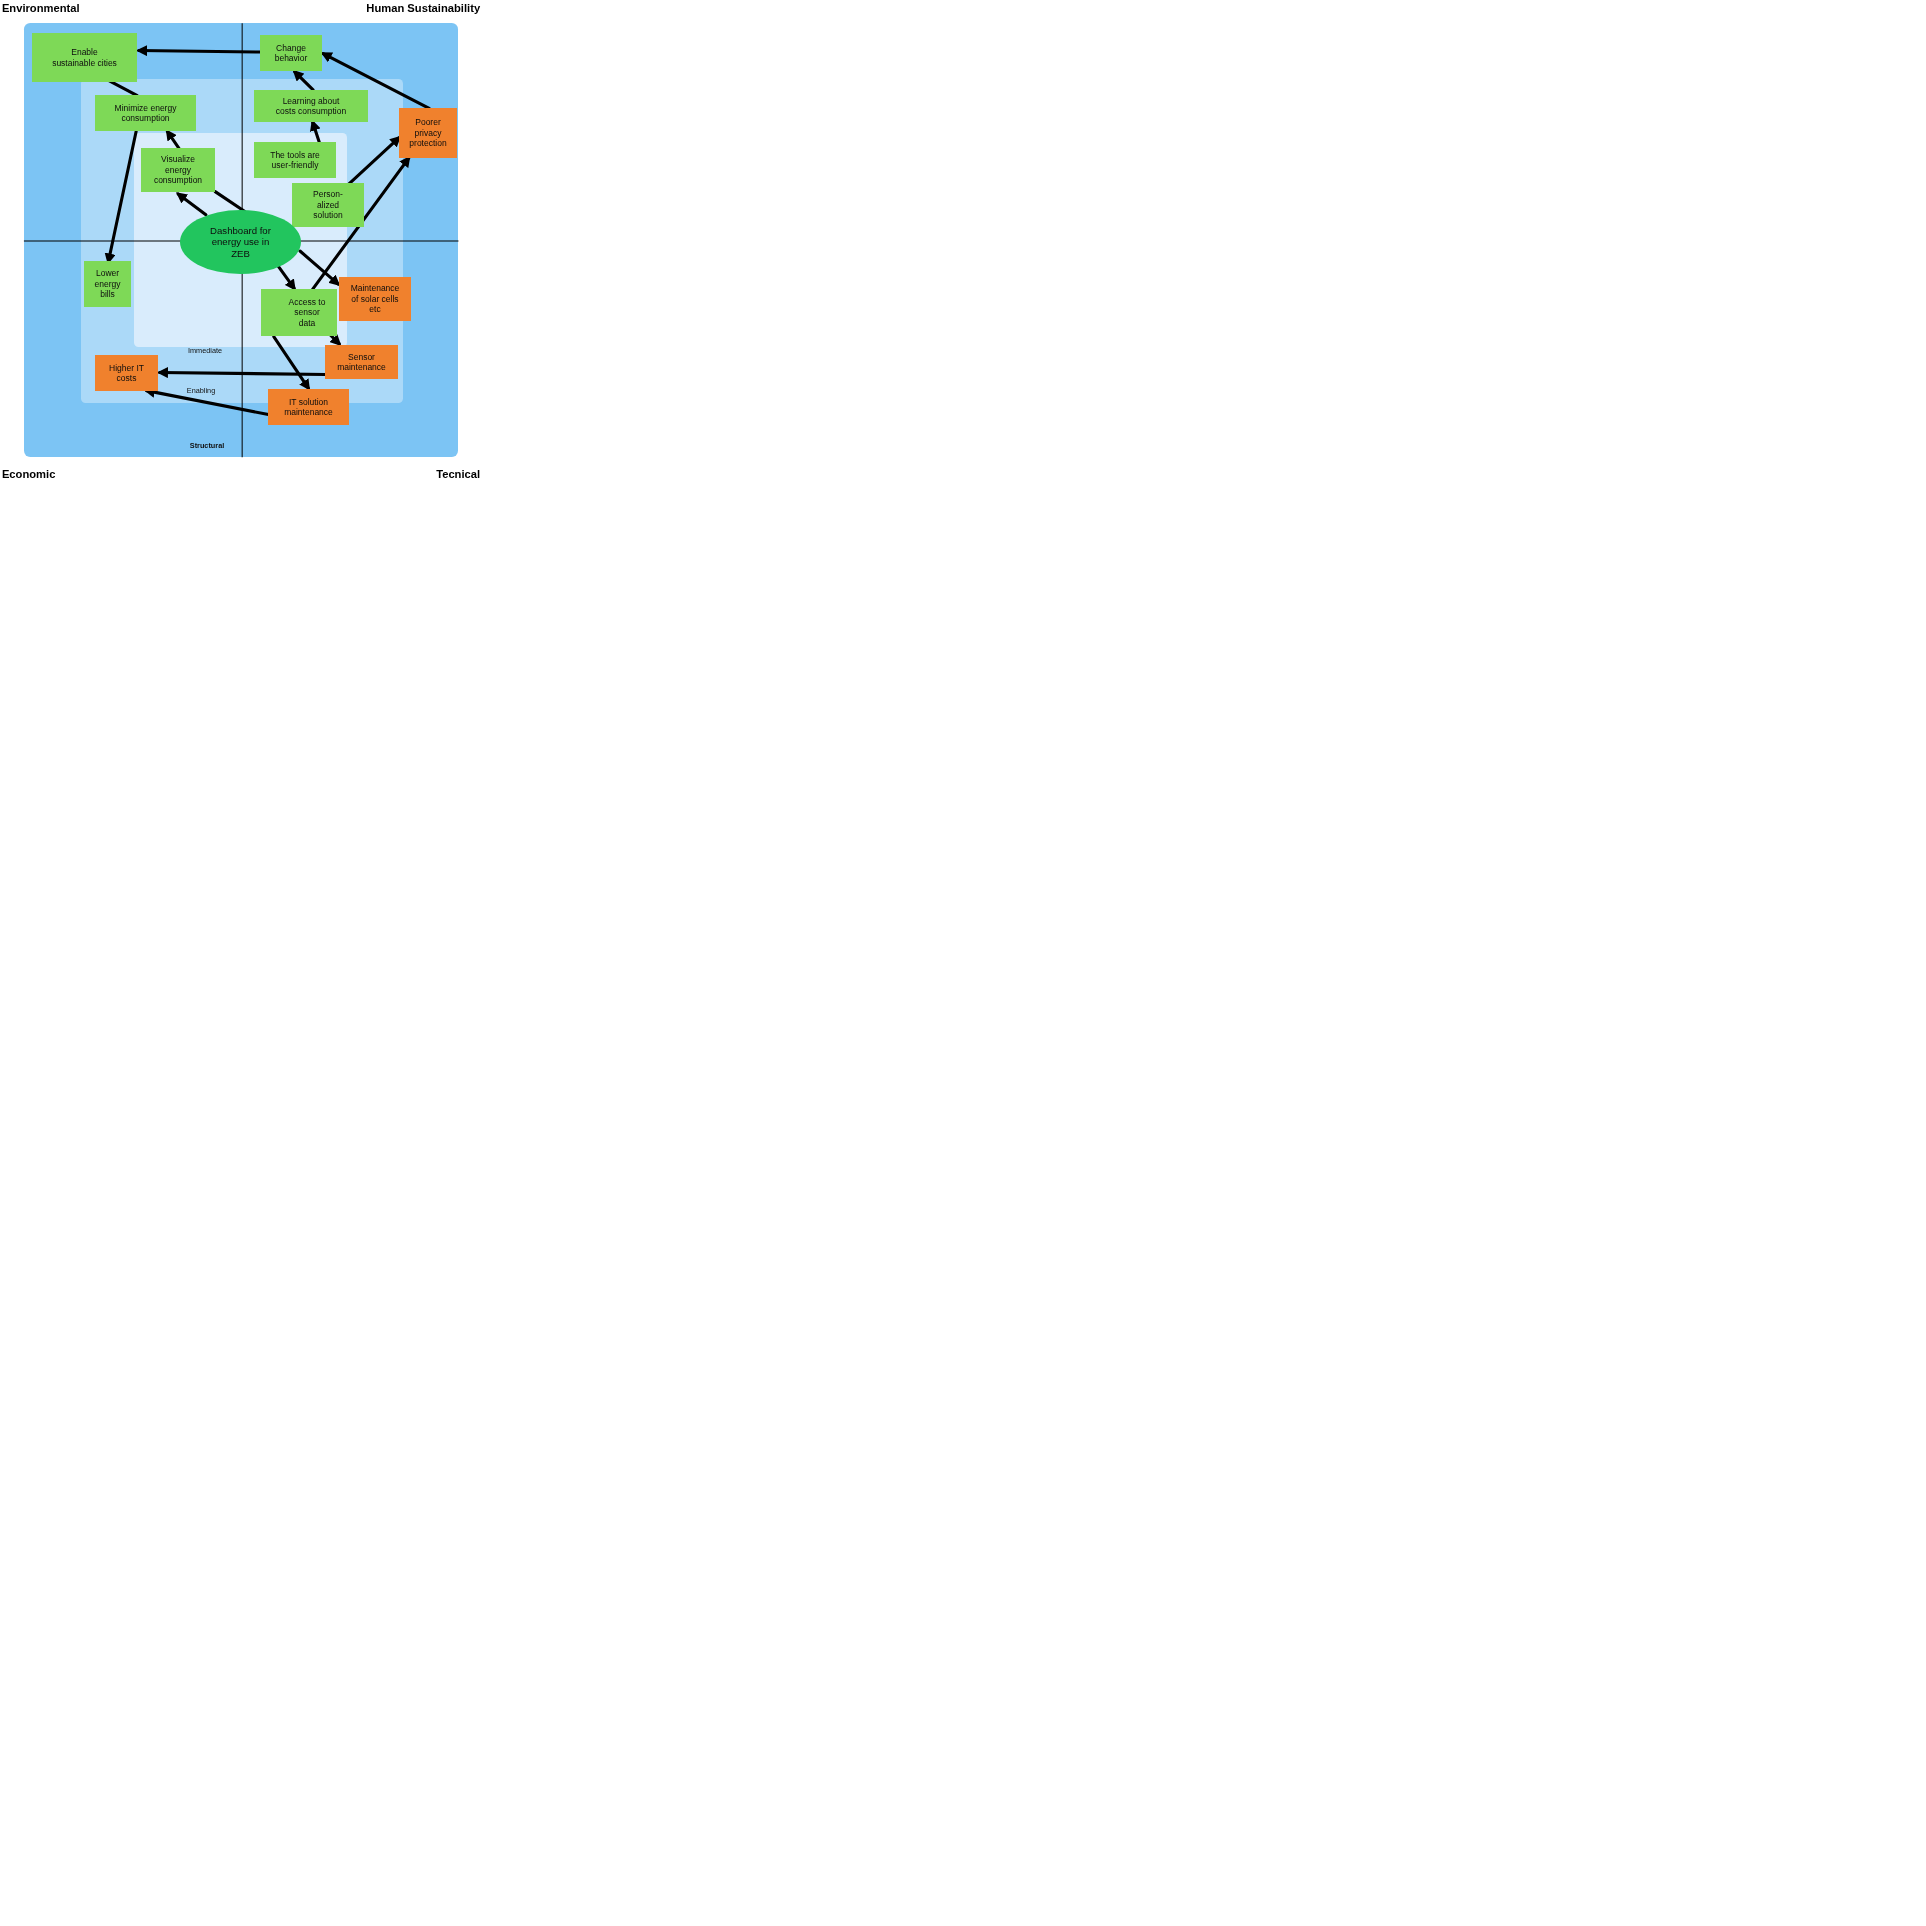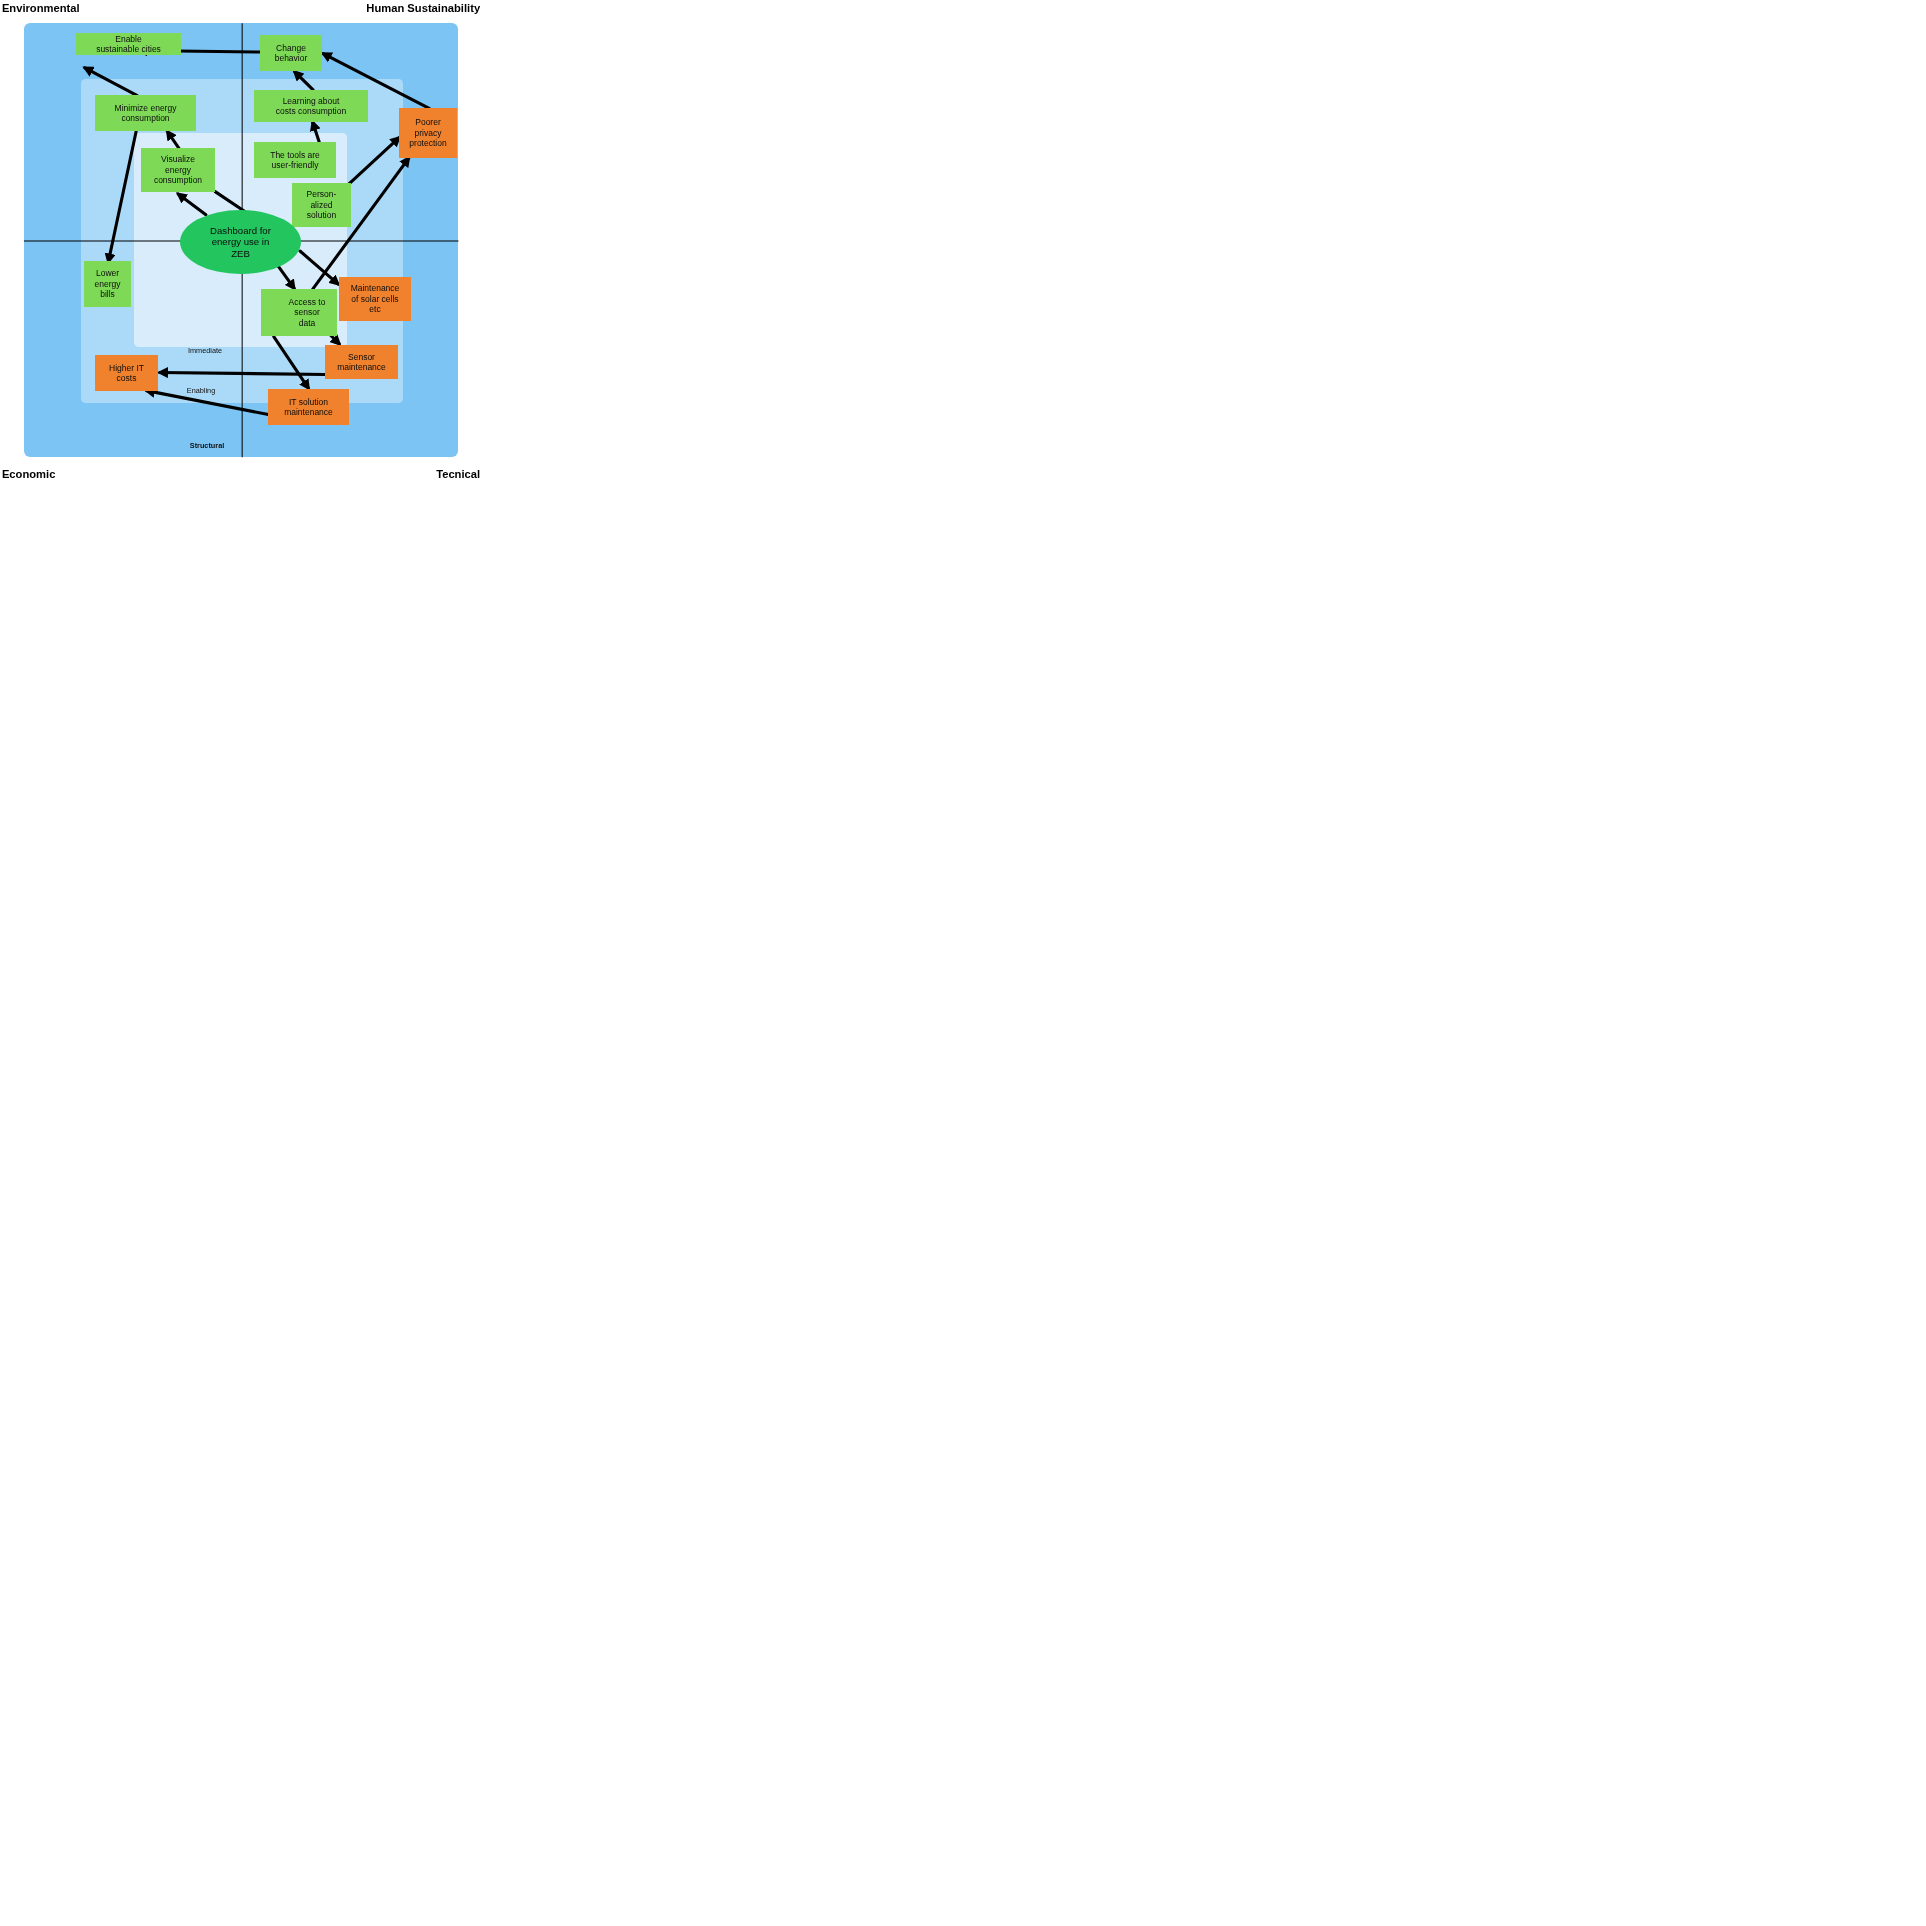--- a/index.html
+++ b/index.html
@@ -58,34 +58,34 @@
         <line x1="836" y1="848" x2="880" y2="892" stroke="#000000" stroke-width="8" stroke-linecap="round" marker-end="url(#arrowhead)"></line>
         <line x1="710" y1="873" x2="800" y2="1007" stroke="#000000" stroke-width="8" stroke-linecap="round" marker-end="url(#arrowhead)"></line>
         <line x1="844" y1="971" x2="414" y2="966" stroke="#000000" stroke-width="8" stroke-linecap="round" marker-end="url(#arrowhead)"></line>
         <line x1="696" y1="1075" x2="380" y2="1013" stroke="#000000" stroke-width="8" stroke-linecap="round" marker-end="url(#arrowhead)"></line>
         <line x1="534" y1="557" x2="462" y2="503" stroke="#000000" stroke-width="8" stroke-linecap="round" marker-end="url(#arrowhead)"></line>
         <line x1="558" y1="497" x2="634" y2="548" stroke="#000000" stroke-width="8" stroke-linecap="round"></line>
       </g>
   </svg>
 
   <div id="node-container">
-      <div class="node" style="left: 32px; top: 33px; width: 105px; height: 22px; background: rgb(126, 217, 87); margin-left: 44px;">Enable
+      <div class="node" style="left: 32px; top: 33px; width: 105px; height: 49px; background: rgb(126, 217, 87);">Enable
 sustainable cities</div>
       <div class="node" style="left: 260px; top: 35px; width: 62px; height: 36px; background: rgb(126, 217, 87);">Change
 behavior</div>
       <div class="node" style="left: 95px; top: 95px; width: 101px; height: 36px; background: rgb(126, 217, 87);">Minimize energy
 consumption</div>
       <div class="node" style="left: 254px; top: 90px; width: 114px; height: 32px; background: rgb(126, 217, 87);">Learning about
 costs consumption</div>
       <div class="node" style="left: 141px; top: 148px; width: 74px; height: 44px; background: rgb(126, 217, 87);">Visualize
 energy
 consumption</div>
       <div class="node" style="left: 254px; top: 142px; width: 82px; height: 36px; background: rgb(126, 217, 87);">The tools are
 user-friendly</div>
-      <div class="node" style="left: 292px; top: 183px; width: 59px; height: 44px; background: rgb(126, 217, 87);">Person-
+      <div class="node" style="left: 292px; top: 183px; width: 72px; height: 44px; background: rgb(126, 217, 87);">Person-
 alized
 solution</div>
       <div class="node" style="left: 84px; top: 261px; width: 47px; height: 46px; background: rgb(126, 217, 87);">Lower
 energy
 bills</div>
       <div class="node" style="left: 261px; top: 289px; width: 60px; height: 47px; background: rgb(126, 217, 87); padding-left: 16px;">Access to
 sensor
 data</div>
       <div class="node" style="left: 399px; top: 108px; width: 58px; height: 50px; background: rgb(240, 129, 45);">Poorer
 privacy

